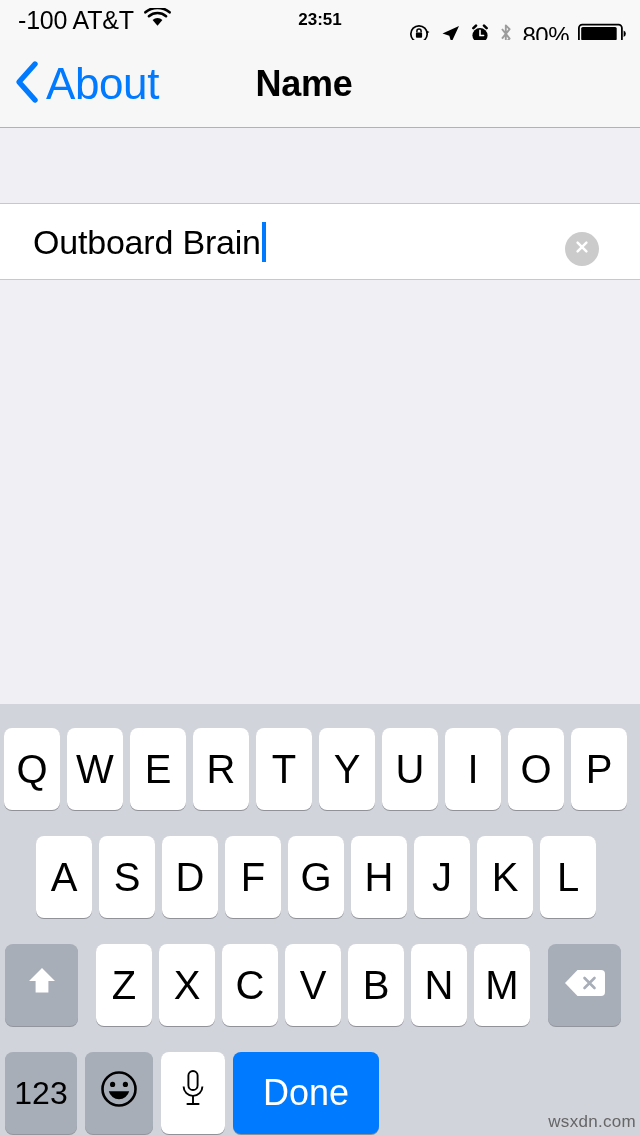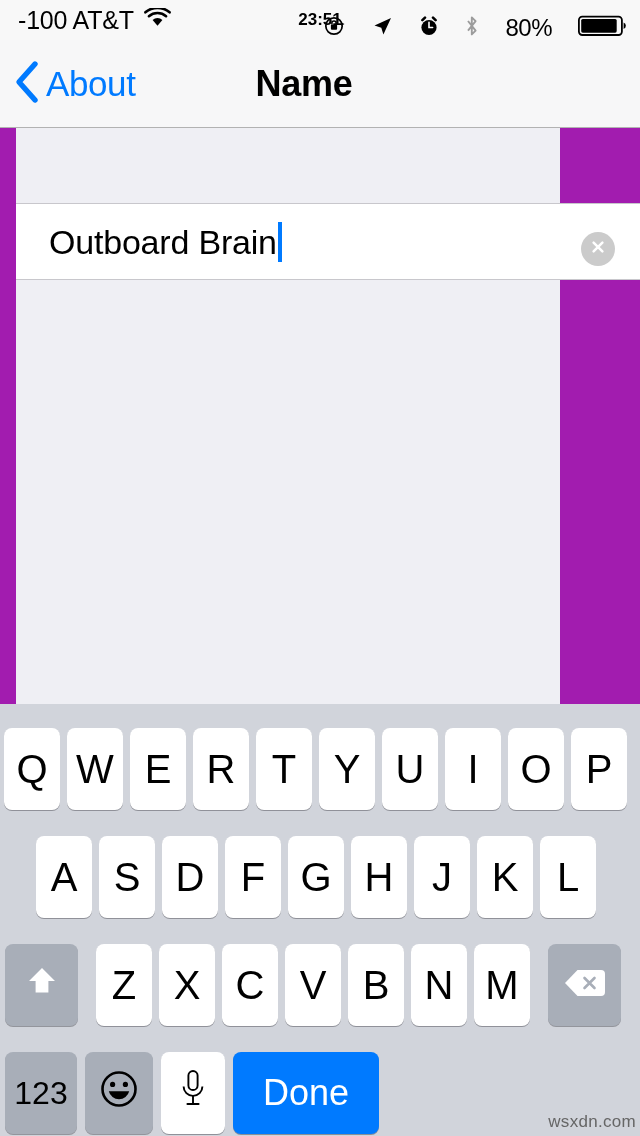--- a/index.html
+++ b/index.html
@@ -27,54 +27,54 @@
     position:absolute; left:18px; top:0; height:40px;
     display:flex; align-items:center; gap:10px;
   }
   .sb-carrier { font-size:25px; letter-spacing:-0.2px; font-weight:400; }
   .sb-center {
     position:absolute; left:0; width:640px; top:0; height:40px;
     display:flex; align-items:center; justify-content:center;
   }
   .sb-time { font-size:17px; font-weight:700; letter-spacing:0px; }
   .sb-right {
-    position:absolute; right:12px; top:8px; height:40px;
-    display:flex; align-items:center; gap:26px;text-align:right;
+    position:absolute; right:12px; top:16px; height:40px;
+    display:flex; align-items:center; gap:9px;text-align:right;
   }
   .sb-pct { font-size:24px; font-weight:400; letter-spacing:-0.5px; }
   .ico { display:block; }
 
   
   #nav-bar {
     position:absolute; top:40px; left:0;
     width:640px; height:88px;
     background:#F7F7F8;
     border-bottom:1px solid #B2B2B2;
   }
   #back-button {
     position:absolute; left:14px; top:0; height:87px;
     display:flex; align-items:center; gap:6px;
     cursor:pointer;
   }
   .back-label {
-    font-size:35px; color:#007AFF; font-weight:400;
+    font-size:44px; color:#007AFF; font-weight:400;
     letter-spacing:-0.4px;
   }
   #nav-title {
     position:absolute; left:0; width:608px; top:0; height:87px;
     display:flex; align-items:center; justify-content:center;
     font-size:36px; font-weight:700; color:#000;
     letter-spacing:-0.3px;
     pointer-events:none;
   }
 
   
   #content-area {
-    position:absolute; top:128px; left:16px;
-    width:544px; height:576px;
+    position:absolute; top:128px; left:0;
+    width:640px; height:576px;
     background:#EFEFF4;
   }
   #field-cell {
     position:absolute; top:75px; left:0;
     width:640px; height:77px;
     background:#FFFFFF;
     border-top:1px solid #C8C7CC;
     border-bottom:1px solid #C8C7CC;
   }
   #name-input-wrap {

